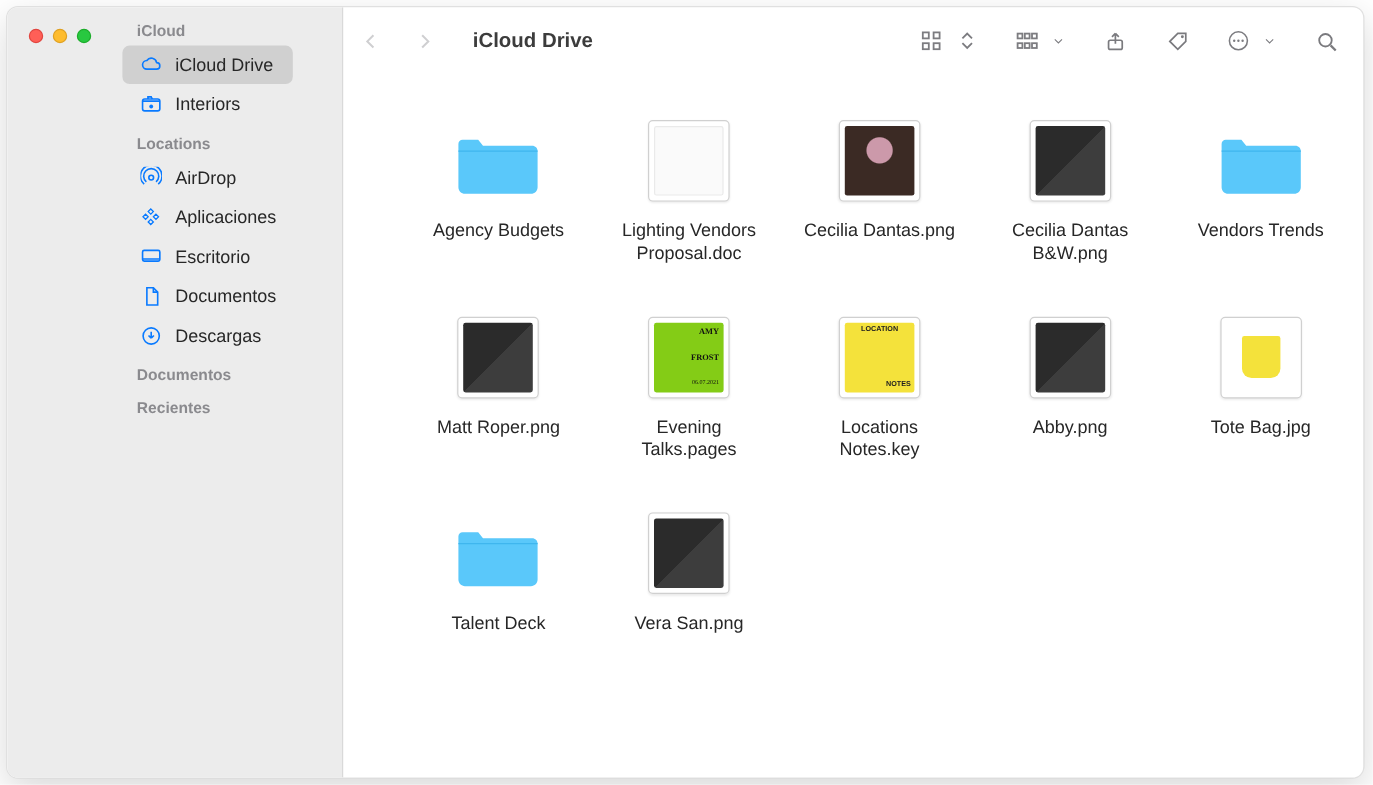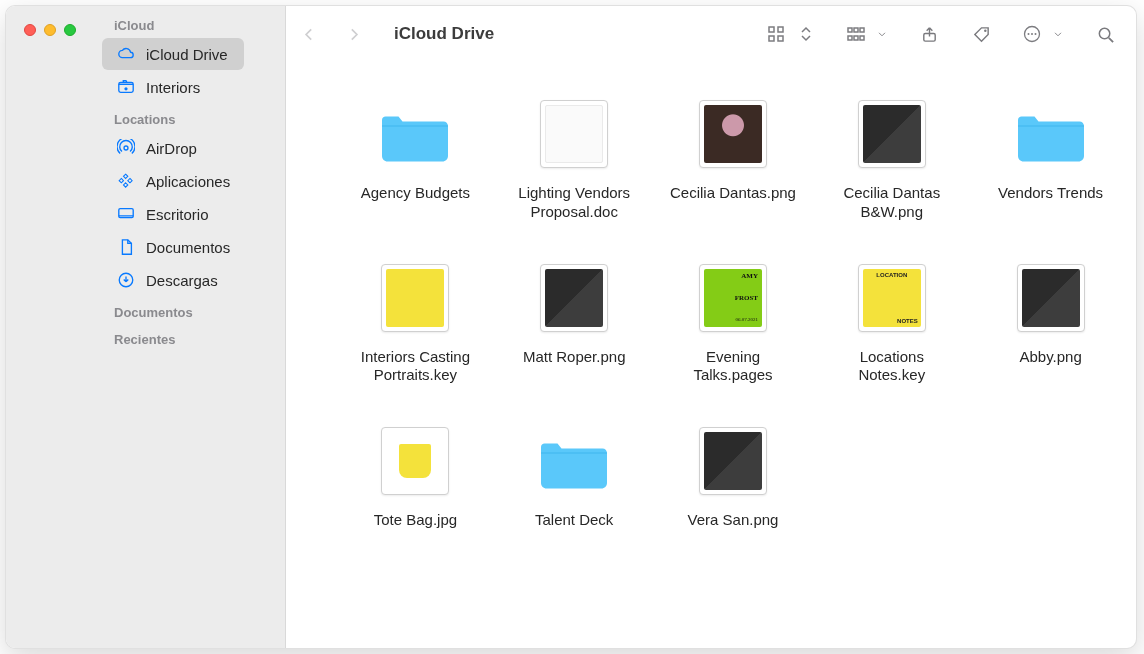--- a/index.html
+++ b/index.html
@@ -358,28 +358,20 @@
             <div class="thumb">
               <svg class="folder-svg" viewBox="0 0 74 60">
                 <use href="#folder-shape"></use>
               </svg>
             </div>
             <div class="filename">Vendors Trends</div>
           </div>
           <div class="item">
             <div class="thumb">
               <div class="thumb-img">
-                <div class="thumb-img-inner sw-yellow"></div>
-              </div>
-            </div>
-            <div class="filename">Interiors Casting Portraits.key</div>
-          </div>
-          <div class="item">
-            <div class="thumb">
-              <div class="thumb-img">
                 <div class="thumb-img-inner sw-bw"></div>
               </div>
             </div>
             <div class="filename">Matt Roper.png</div>
           </div>
           <div class="item">
             <div class="thumb">
               <div class="thumb-img">
                 <div class="thumb-img-inner sw-amytxt">
                   <span>AMY</span>

